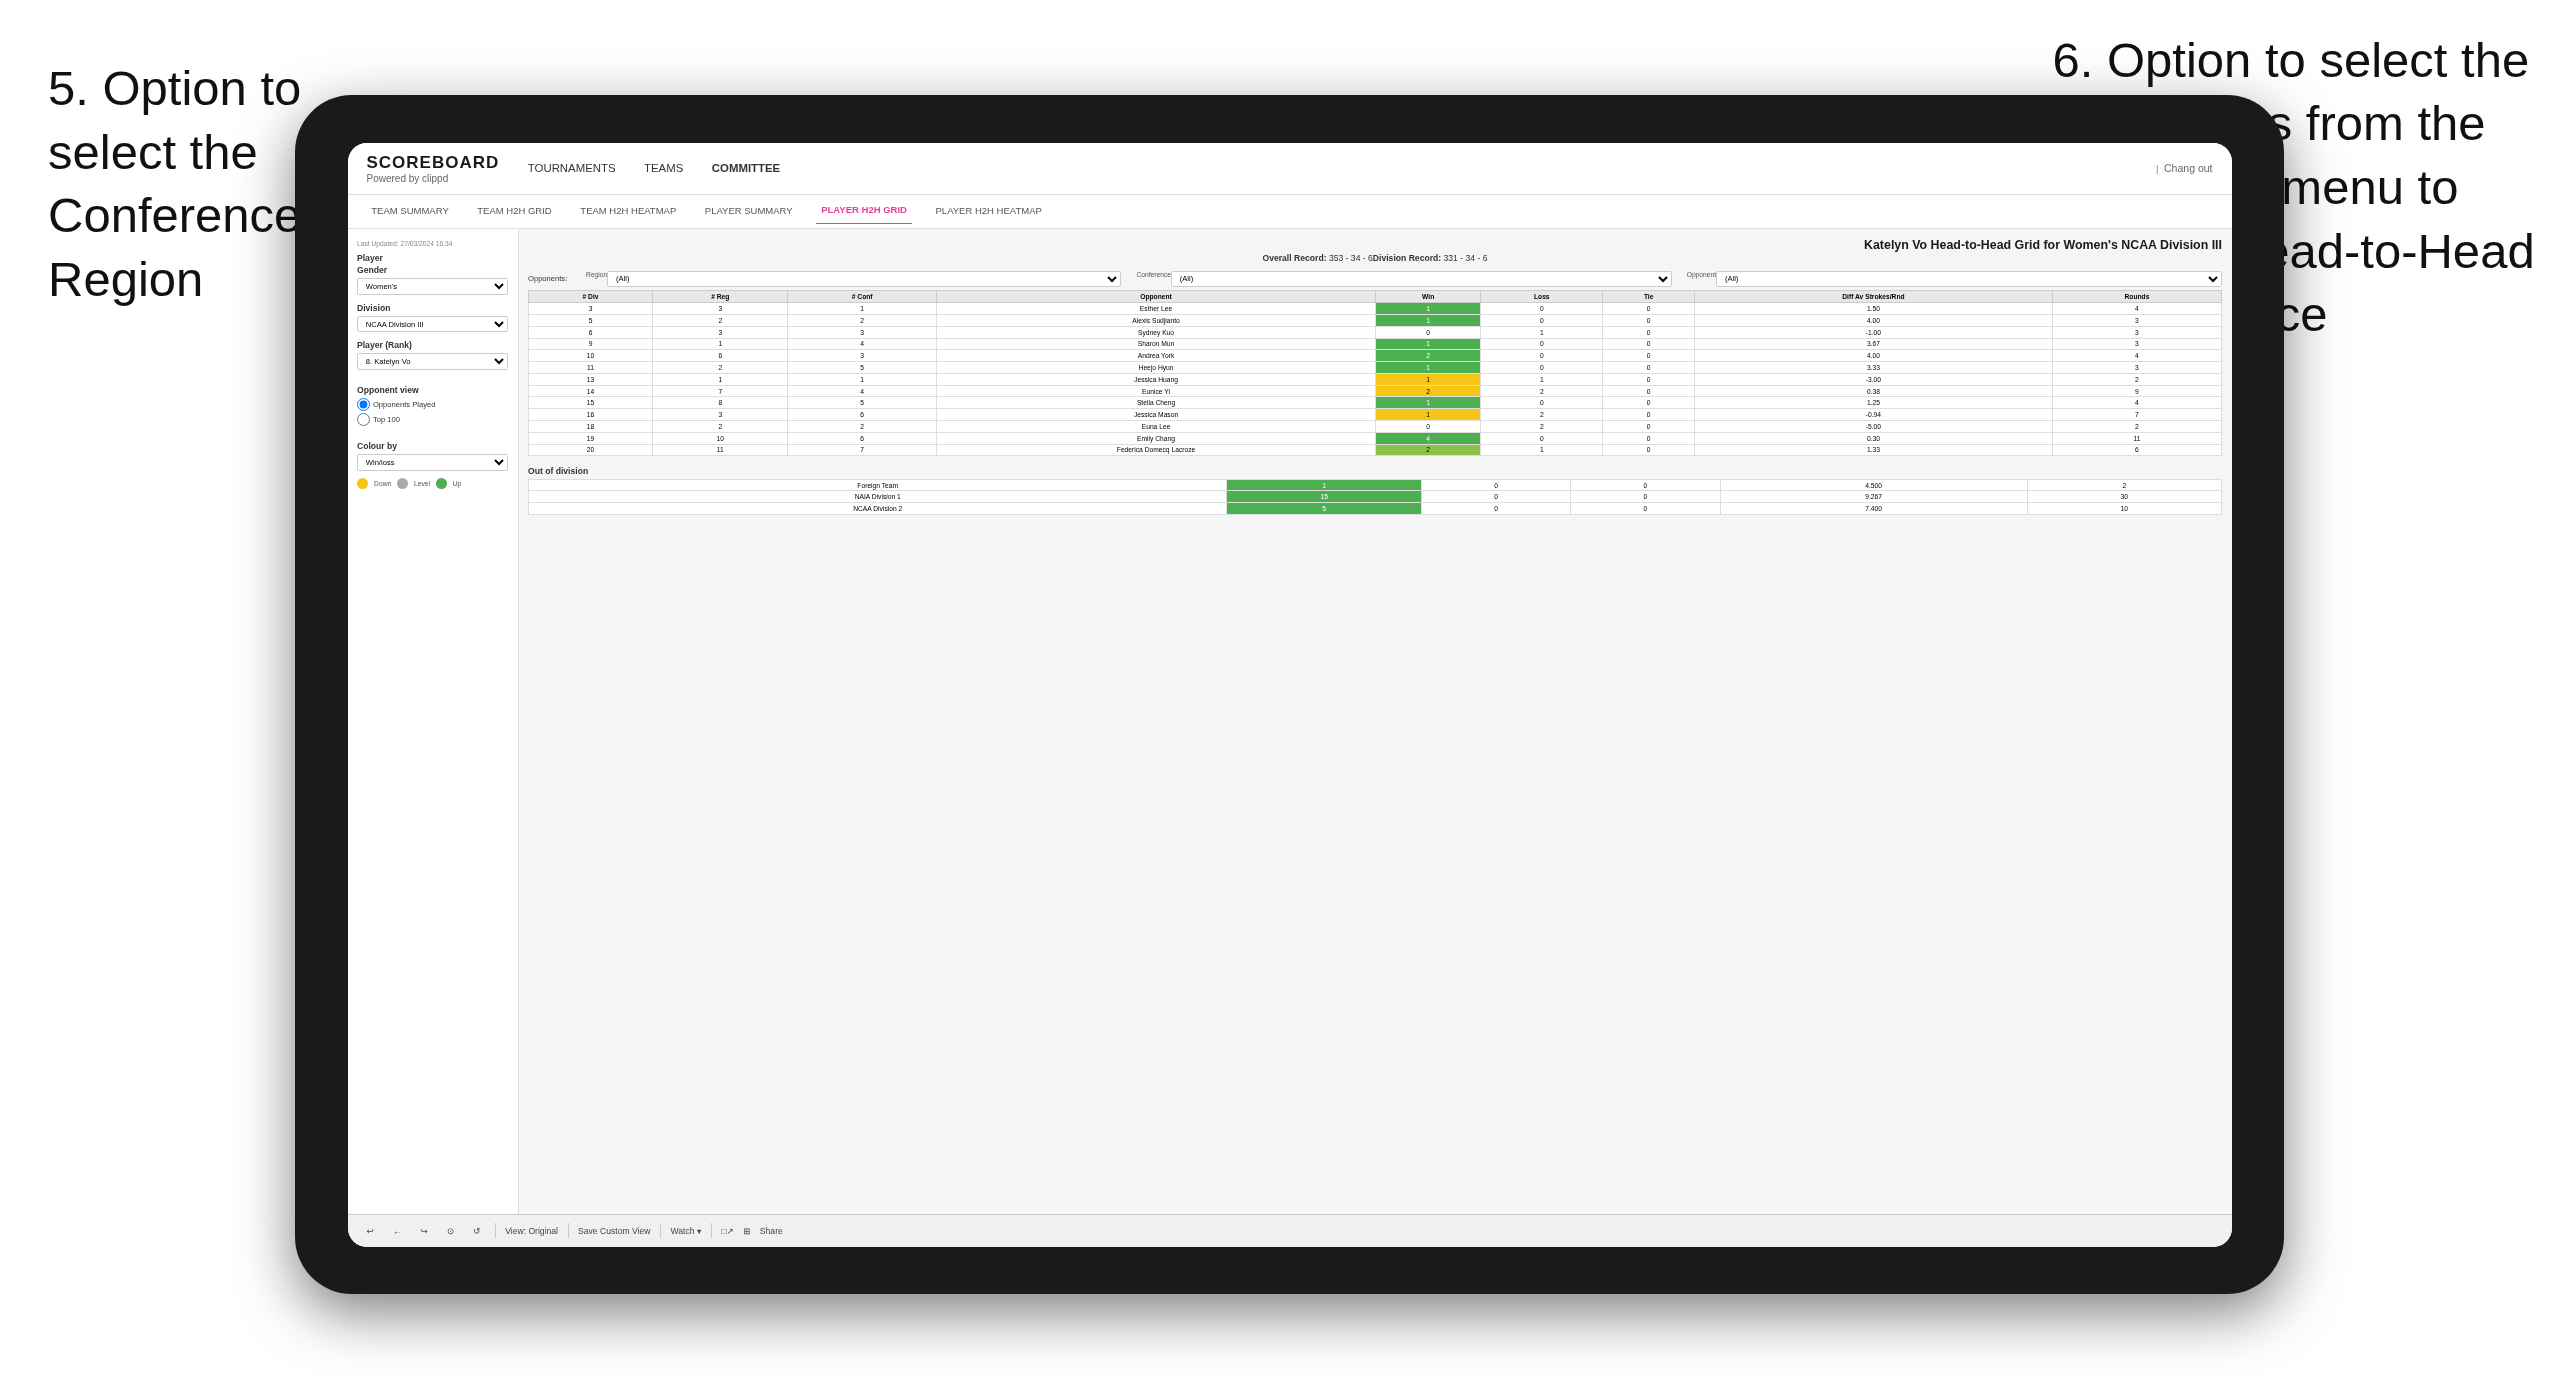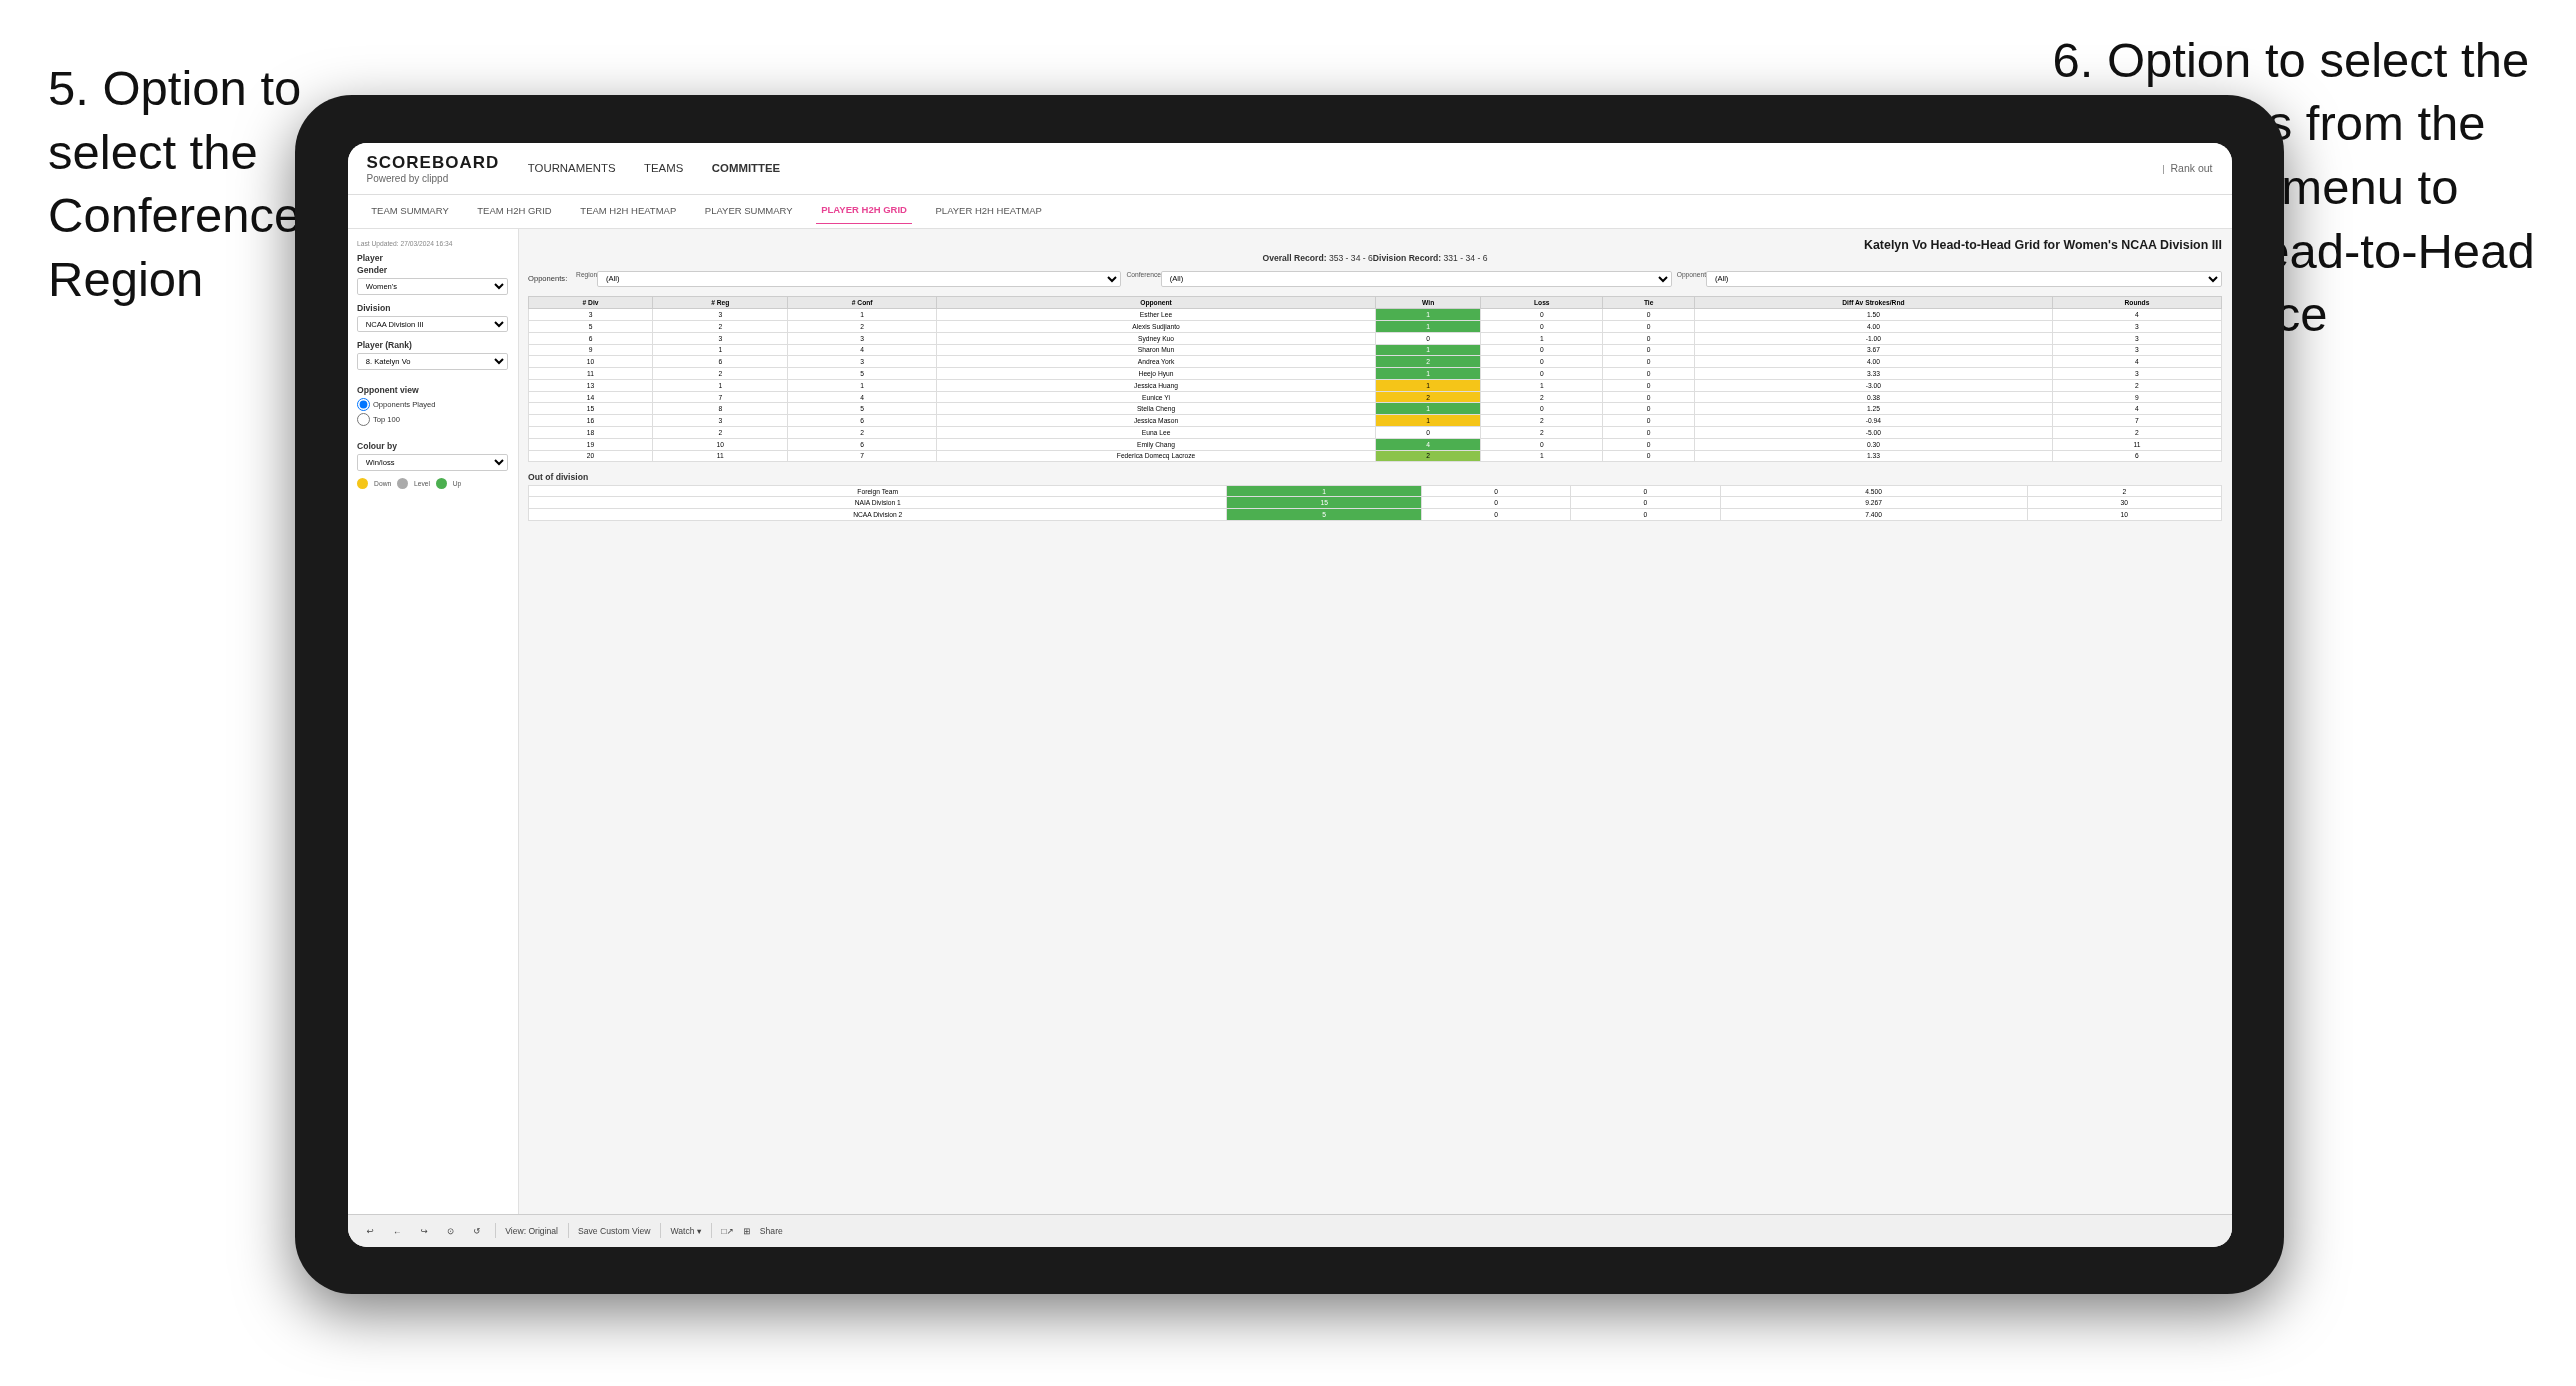--- a/index.html
+++ b/index.html
@@ -244,22 +244,22 @@
       display: flex;
       justify-content: center;
       font-size: 8.6px;
       color: #333;
       margin-bottom: 7.6px;
       padding: 0 9.5px;
     }
 
     .filter-row {
       display: flex;
-      gap: 5px;
-      margin-bottom: 9px;
+      gap: 15px;
+      margin-bottom: 3px;
       align-items: center;
     }
 
     .filter-group {
       display: flex;
       flex: 1;
     }
 
     .filter-label {
       font-size: 6.7px;
@@ -395,21 +395,21 @@
         <span class="logo-text">SCOREBOARD</span>
         <span class="logo-sub">Powered by clippd</span>
       </div>
       <div class="nav-items">
         <span class="nav-item">TOURNAMENTS</span>
         <span class="nav-item">TEAMS</span>
         <span class="nav-item active">COMMITTEE</span>
       </div>
       <div style="display:flex; align-items:center; gap:5.7px;">
         <span style="font-size:9.5px; color:#888;">|</span>
-        <span class="sign-out">Rank out</span>
+        <span class="sign-out">Chang out</span>
       </div>
     </div>
 
     <div class="sub-nav">
       <span class="sub-nav-item">TEAM SUMMARY</span>
       <span class="sub-nav-item">TEAM H2H GRID</span>
       <span class="sub-nav-item">TEAM H2H HEATMAP</span>
       <span class="sub-nav-item">PLAYER SUMMARY</span>
       <span class="sub-nav-item active">PLAYER H2H GRID</span>
       <span class="sub-nav-item">PLAYER H2H HEATMAP</span>

